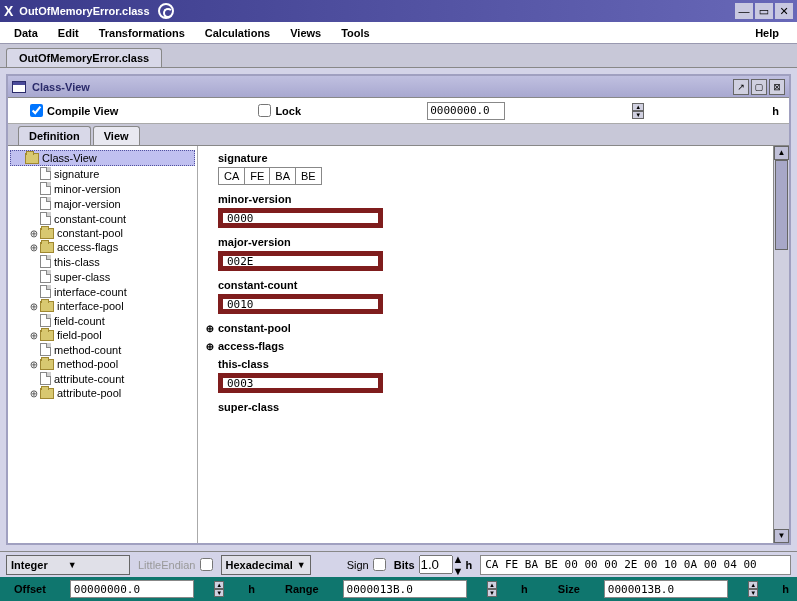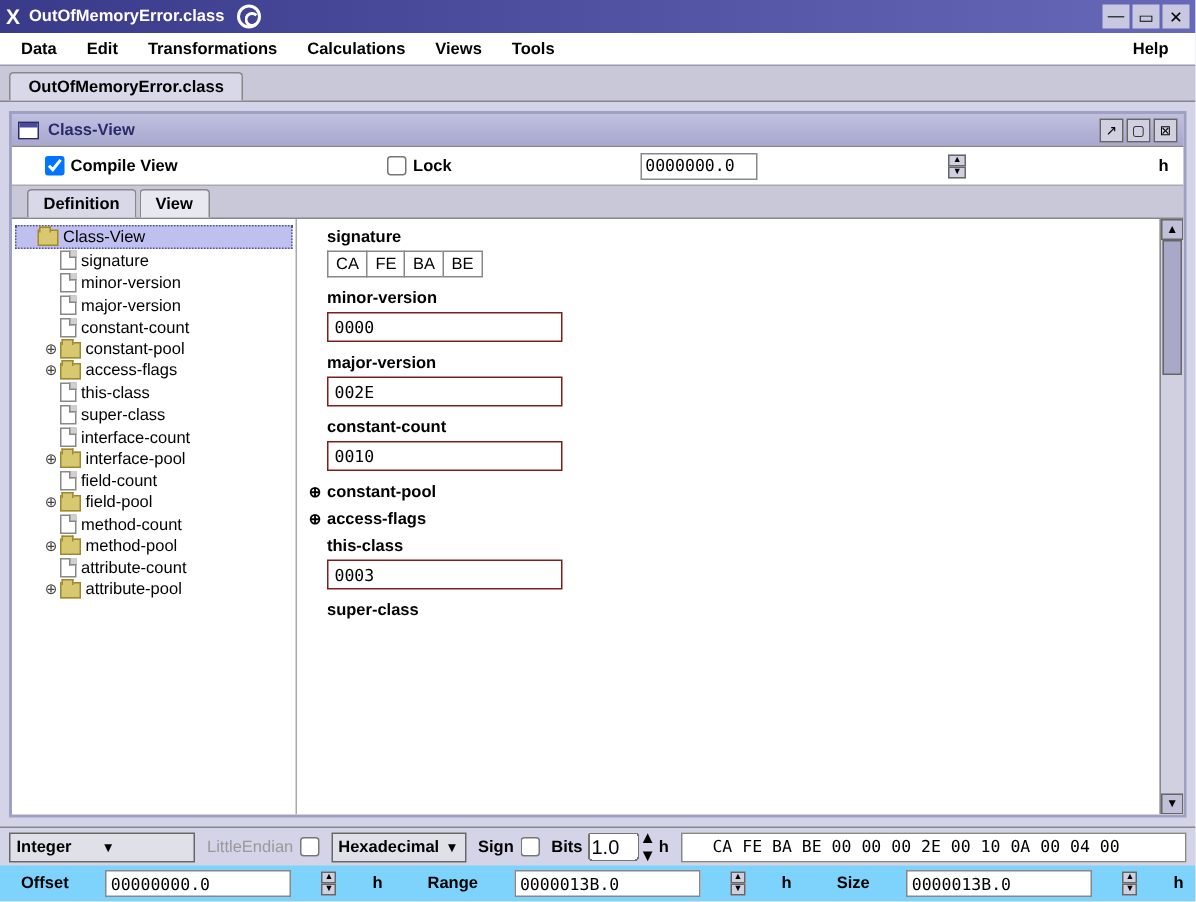--- a/index.html
+++ b/index.html
@@ -138,21 +138,21 @@
 }
 .detail-scroll { position: absolute; right: 0; top: 0; bottom: 0; width: 16px; background: #d0d0e0; border-left: 1px solid #888; }
 .detail-scroll .thumb { position: absolute; left: 1px; right: 1px; top: 14px; height: 90px; background: #a8a8c8; border: 1px solid #666; }
 .detail-scroll .arr { position: absolute; left: 0; right: 0; height: 14px; background: #c0c0d8; border: 1px solid #666; text-align: center; font-size: 8px; line-height: 12px; }
 .detail-scroll .arr.up { top: 0; }
 .detail-scroll .arr.dn { bottom: 0; }
 .detail-inner { padding: 6px 10px 6px 20px; }
 .field-group { margin-bottom: 8px; }
 .field-label { font-weight: bold; margin-bottom: 3px; }
 .text-input {
-  border: 1px solid #7f1d1d; background: #fff; padding: 2px 4px; height: 20px;
+  border: 5px solid #7f1d1d; background: #fff; padding: 2px 4px; height: 20px;
   font-family: monospace; font-size: 11px; display: inline-block; min-width: 80px;
 }
 .hex-boxes { display: flex; gap: 0; }
 .hex-boxes .hx { border: 1px solid #888; border-right: none; padding: 2px 5px; font-family: Liberation Sans, sans-serif; }
 .hex-boxes .hx:last-child { border-right: 1px solid #888; }
 .section-head { display: flex; align-items: center; font-weight: bold; margin: 6px 0 6px -14px; }
 .section-head .exp { width: 12px; text-align: center; font-size: 10px; margin-right: 2px; }
 .status-row1 {
   height: 26px; background: #d4d4e8; display: flex; align-items: center;
   padding: 0 6px; border-top: 1px solid #888;
@@ -160,25 +160,25 @@
 .status-row1 .combo {
   display: flex; align-items: center; border: 1px solid #666; background: #e0e0e8;
   height: 20px; padding: 0 4px; font-weight: bold;
 }
 .status-row1 .combo .arrow { margin-left: 20px; font-size: 9px; }
 .status-row1 .sep { width: 8px; }
 .status-row1 .disabled { color: #999; }
 .status-row1 .chk { margin-left: 4px; }
 .status-row1 .hexline {
   flex: 1; border: 1px solid #888; background: #fff; height: 20px;
-  padding: 2px 20px; margin-left: 6px; font-family: monospace; font-size: 11px;
+  padding: 2px 4px; margin-left: 6px; font-family: monospace; font-size: 11px;
   overflow: hidden; white-space: nowrap;
 }
 .status-row2 {
-  height: 24px; background: #7dd3fc; display: flex; align-items: center;
+  height: 24px; background: #0f766e; display: flex; align-items: center;
   justify-content: flex-end; padding: 0 6px; gap: 20px;
 }
 .status-row2 .lbl { font-weight: bold; margin: 0 4px 0 8px; }
 .status-row2 .val {
   border: 1px solid #888; background: #fff; height: 18px; padding: 1px 3px;
   font-family: monospace; font-size: 11px; min-width: 80px;
 }
 .status-row2 .spin { display: flex; flex-direction: column; margin-right: 2px; }
 .status-row2 .spin div { width: 10px; height: 8px; border: 1px solid #666; background: #d0d0e0; font-size: 6px; text-align: center; line-height: 6px; }
 .h-suffix { font-weight: bold; margin: 0 2px; }
@@ -391,21 +391,21 @@
   </div>
   <div class="sep"></div>
   <span class="disabled">LittleEndian</span>
   <input type="checkbox" class="chk" style="">
   <div class="sep"></div>
   <div class="combo">
     <span>Hexadecimal</span>
     <span class="arrow" style="margin-left:4px;">▼</span>
   </div>
   <div class="sep"></div>
-  <span style="font-weight:bold;">Sign</span>
+  <span style="font-weight:normal;margin-left:28px;">Sign</span>
   <input type="checkbox" class="chk" style="">
   <div class="sep"></div>
   <span style="font-weight:bold;">Bits</span>
   <input class="numfield" style="width: 34px; margin-left: 4px;" value="1.0">
   <div class="spinners">
       <div>▲</div>
       <div>▼</div>
     </div>
   <span class="h-suffix">h</span>
   <div class="hexline">CA FE BA BE 00 00 00 2E 00 10 0A 00 04 00</div>

